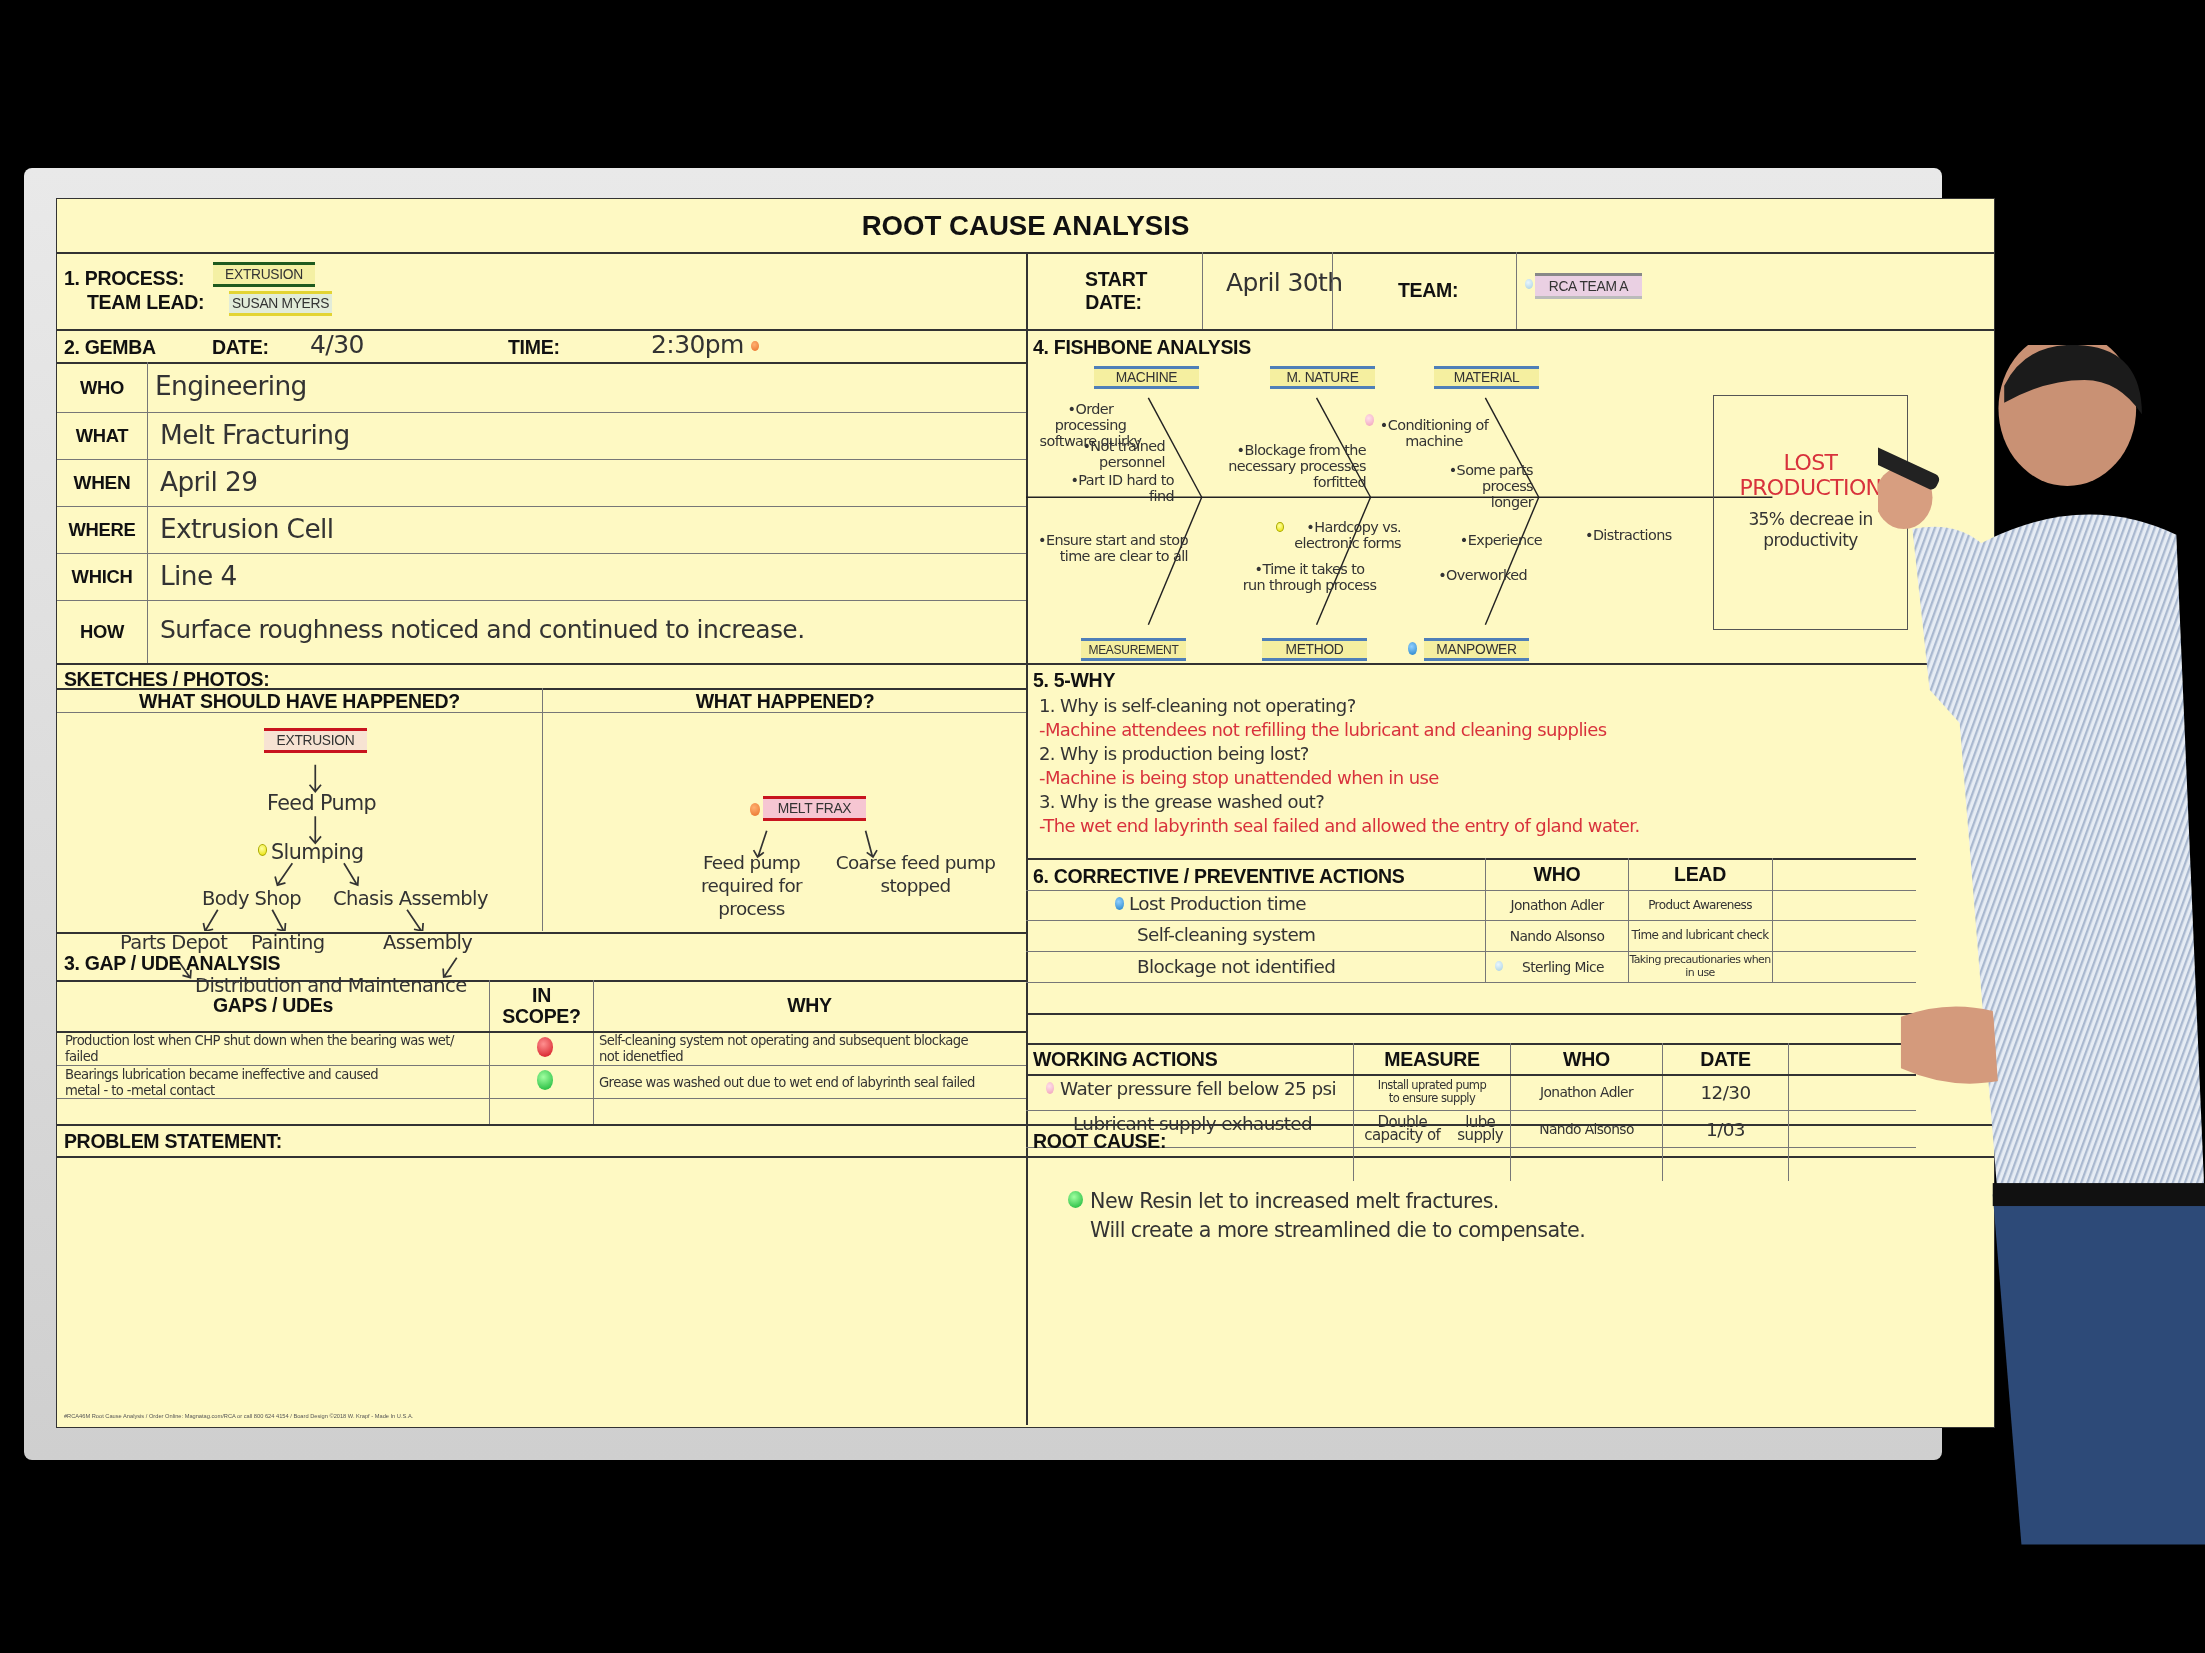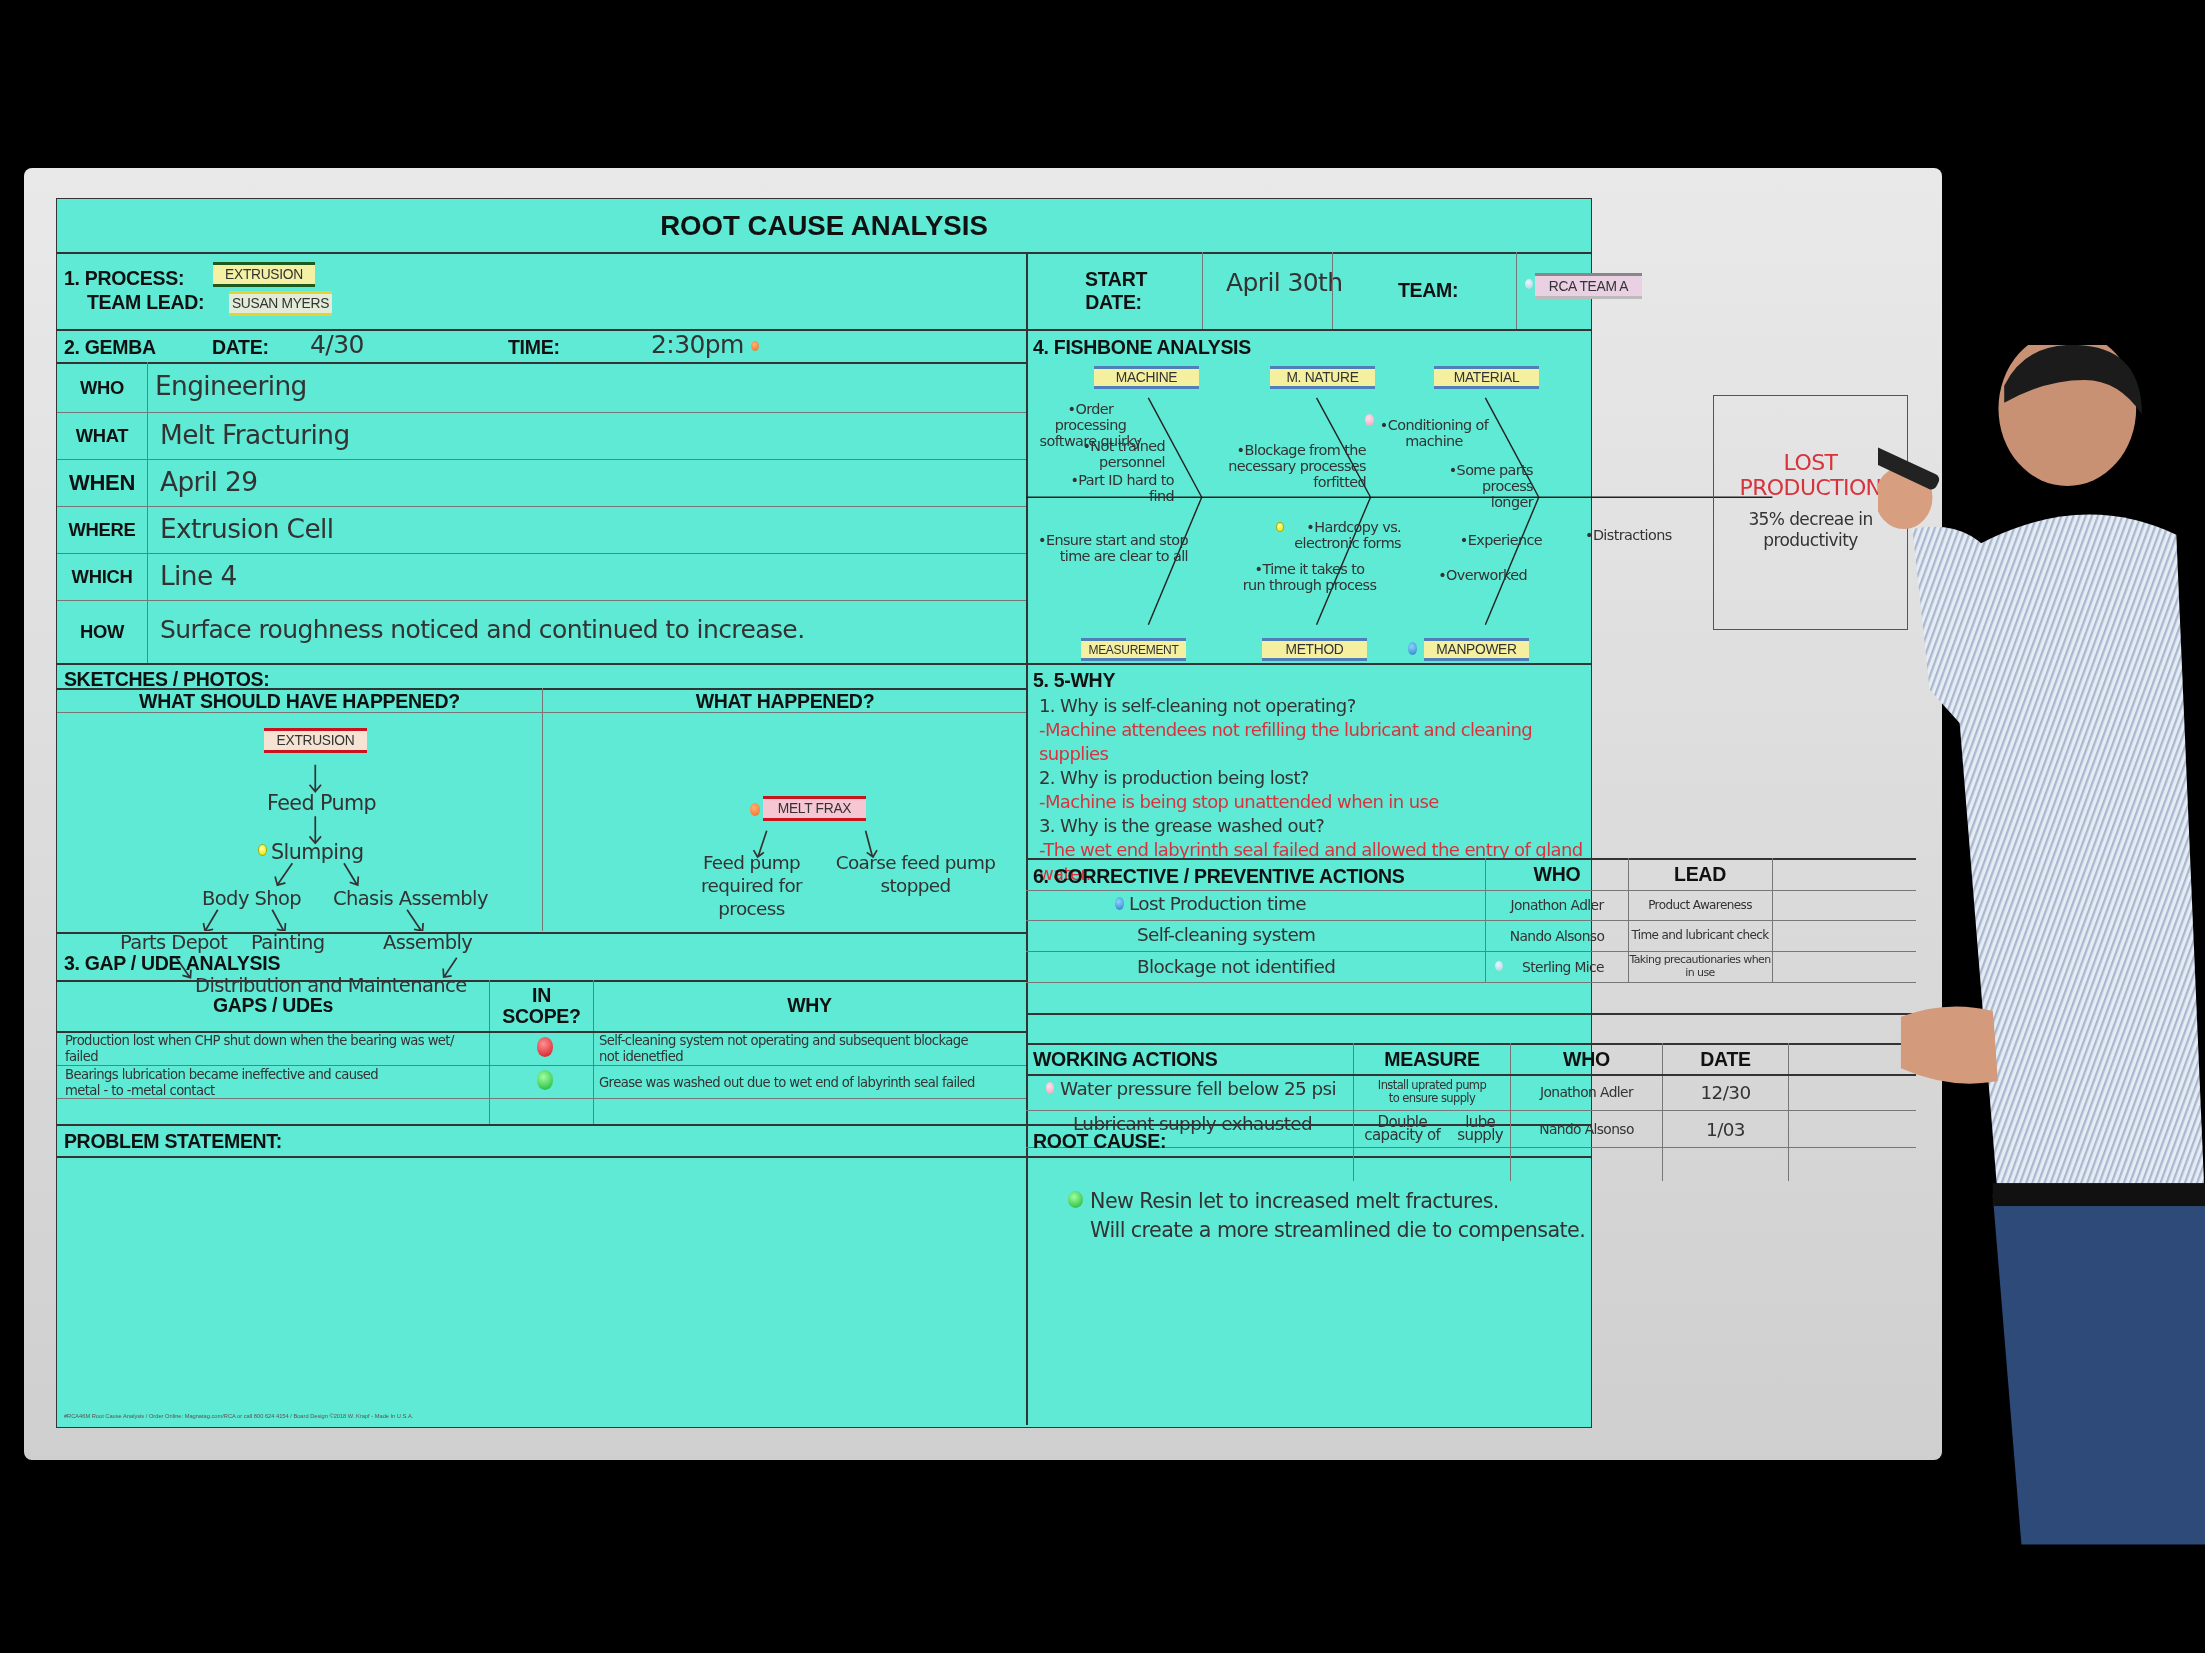--- a/index.html
+++ b/index.html
@@ -1,19 +1,19 @@
 <!DOCTYPE html>
 <html style="font-size:9.2px"><head>
 <meta charset="utf-8">
 <style>
 *{box-sizing:border-box;margin:0;padding:0}
 html,body{width:2205px;height:1654px;background:#000;overflow:hidden;position:relative}
 body{font-family:"Liberation Sans",sans-serif;color:#111}
 .frame{position:absolute;left:24px;top:168px;width:1918px;height:1292px;background:linear-gradient(#e9e9e9,#cfcfcf);border-radius:8px;box-shadow:0 3.4px 5.7px rgba(0,0,0,.6)}
-.board{position:absolute;left:56px;top:198px;width:1536px;height:1230px;background:#5eead4;border:1.7px solid #333}
+.board{position:absolute;left:56px;top:198px;width:1939px;height:1230px;background:#fef9c3;border:1.7px solid #333}
 .hand{font-family:"DejaVu Sans",sans-serif;color:#333;letter-spacing:-0.6px}
 .red{color:#d8323c}
 .lbl{font-weight:bold;font-size:19.5px;letter-spacing:-0.3px}
 .abs{position:absolute}
 .hline{position:absolute;height:1.7px;background:#333}
 .vline{position:absolute;width:1.7px;background:#333}
 .thin{background:#777;height:1.1px}
 .tvl{background:#777;width:1.1px}
 .title{position:absolute;left:0;top:0;width:100%;height:53px;display:flex;align-items:center;justify-content:center;font-weight:bold;font-size:27.6px}
 .mag{position:absolute;display:flex;align-items:center;justify-content:center;font-size:13.8px;color:#333;border-top:3.4px solid;border-bottom:3.4px solid;letter-spacing:-0.3px}
@@ -80,21 +80,21 @@
       <div class="cell lbl" style="left:0;top:0;width:90px;height:51px;font-size:18.4px">WHO</div>
       <div class="abs hand" style="left:98px;top:8px;font-size:26.4px">Engineering</div>
     </div>
     <div class="hline thin" style="left:0;top:213px;width:969px"></div>
     <div class="abs" style="left:0;top:213px;width:969px;height:47px">
       <div class="cell lbl" style="left:0;top:0;width:90px;height:47px;font-size:18.4px">WHAT</div>
       <div class="abs hand" style="left:103px;top:6.9px;font-size:26.4px">Melt Fracturing</div>
     </div>
     <div class="hline thin" style="left:0;top:260px;width:969px"></div>
     <div class="abs" style="left:0;top:260px;width:969px;height:47px">
-      <div class="cell lbl" style="left:0;top:0;width:90px;height:47px;font-size:22px">WHEN</div>
+      <div class="cell lbl" style="left:0;top:0;width:90px;height:47px;font-size:19px">WHEN</div>
       <div class="abs hand" style="left:103px;top:6.9px;font-size:26.4px">April 29</div>
     </div>
     <div class="hline thin" style="left:0;top:307px;width:969px"></div>
     <div class="abs" style="left:0;top:307px;width:969px;height:47px">
       <div class="cell lbl" style="left:0;top:0;width:90px;height:47px;font-size:18.4px">WHERE</div>
       <div class="abs hand" style="left:103px;top:6.9px;font-size:26.4px">Extrusion Cell</div>
     </div>
     <div class="hline thin" style="left:0;top:354px;width:969px"></div>
     <div class="abs" style="left:0;top:354px;width:969px;height:47px">
       <div class="cell lbl" style="left:0;top:0;width:90px;height:47px;font-size:18.4px">WHICH</div>

